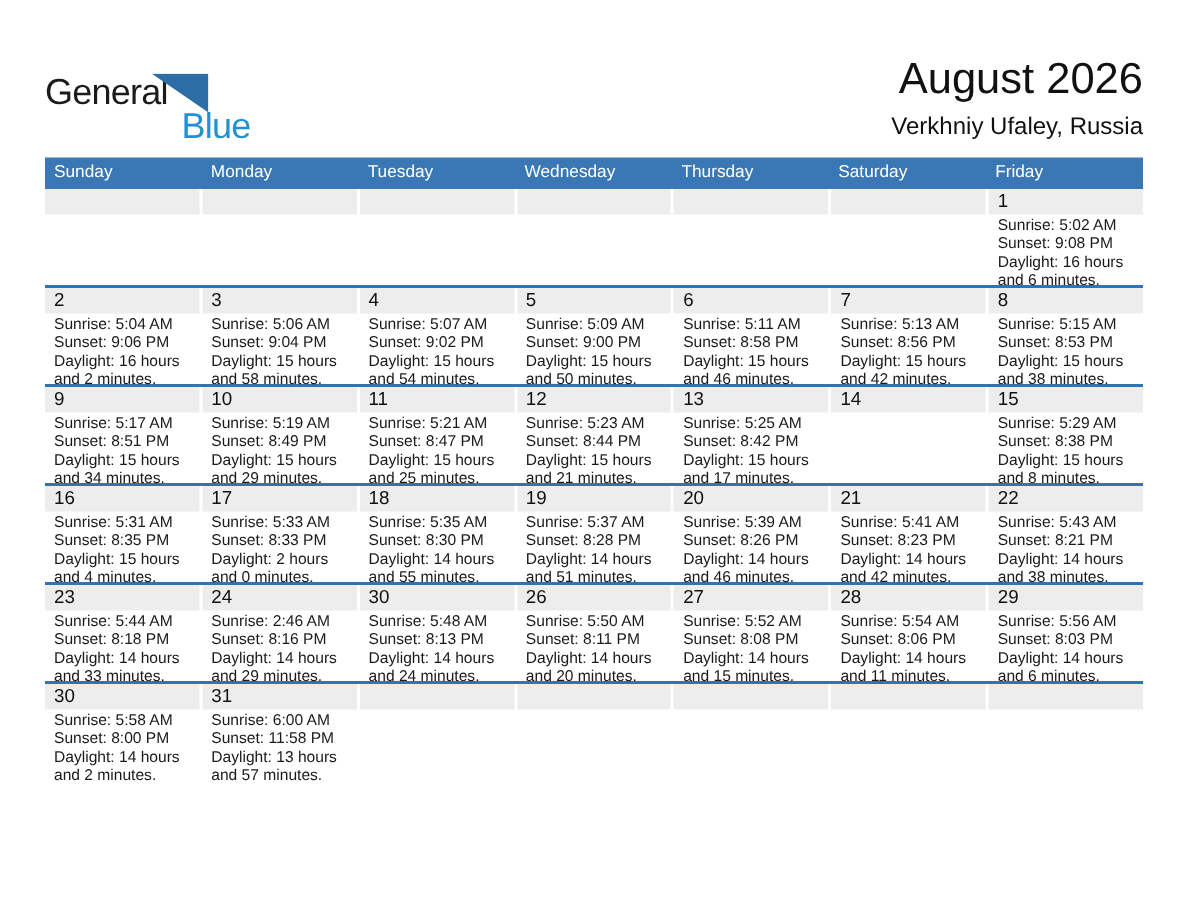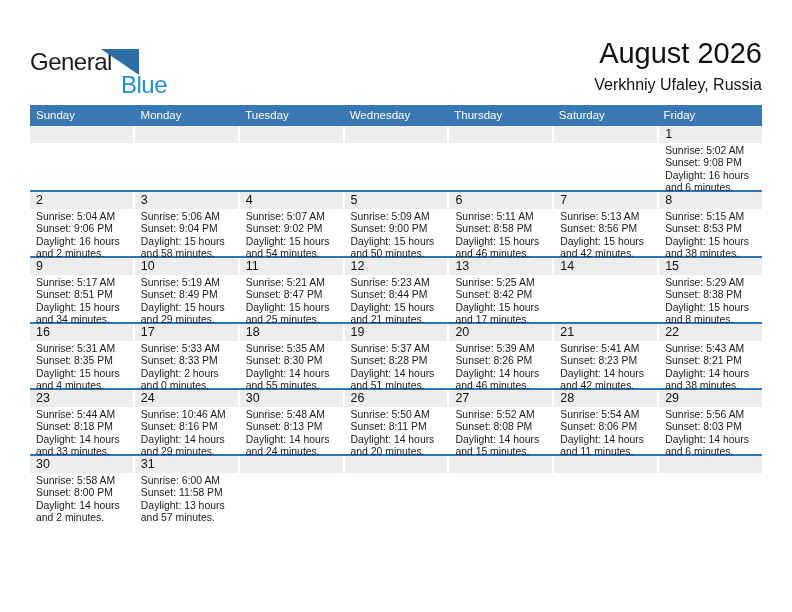--- a/index.html
+++ b/index.html
@@ -400,21 +400,21 @@
               <div class="detail-line">Sunrise: 5:44 AM</div>
               <div class="detail-line">Sunset: 8:18 PM</div>
               <div class="detail-line">Daylight: 14 hours and 33 minutes.</div>
             </div>
           </div>
           <div class="day-cell">
             <div class="date-strip">
               <span class="date-number">24</span>
             </div>
             <div class="cell-body">
-              <div class="detail-line">Sunrise: 10:46 AM</div>
+              <div class="detail-line">Sunrise: 2:46 AM</div>
               <div class="detail-line">Sunset: 8:16 PM</div>
               <div class="detail-line">Daylight: 14 hours and 29 minutes.</div>
             </div>
           </div>
           <div class="day-cell">
             <div class="date-strip">
               <span class="date-number">30</span>
             </div>
             <div class="cell-body">
               <div class="detail-line">Sunrise: 5:48 AM</div>

